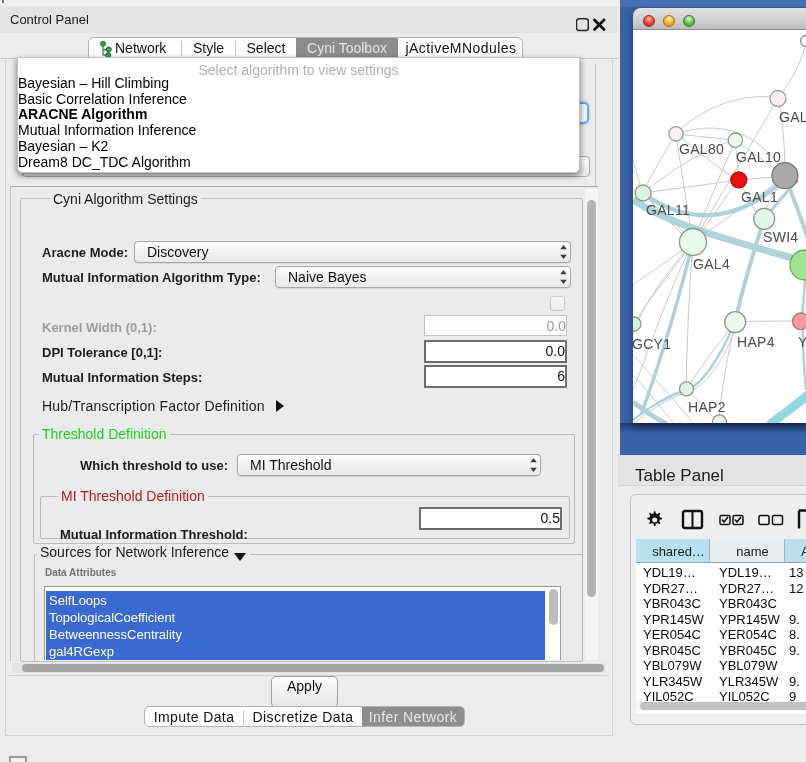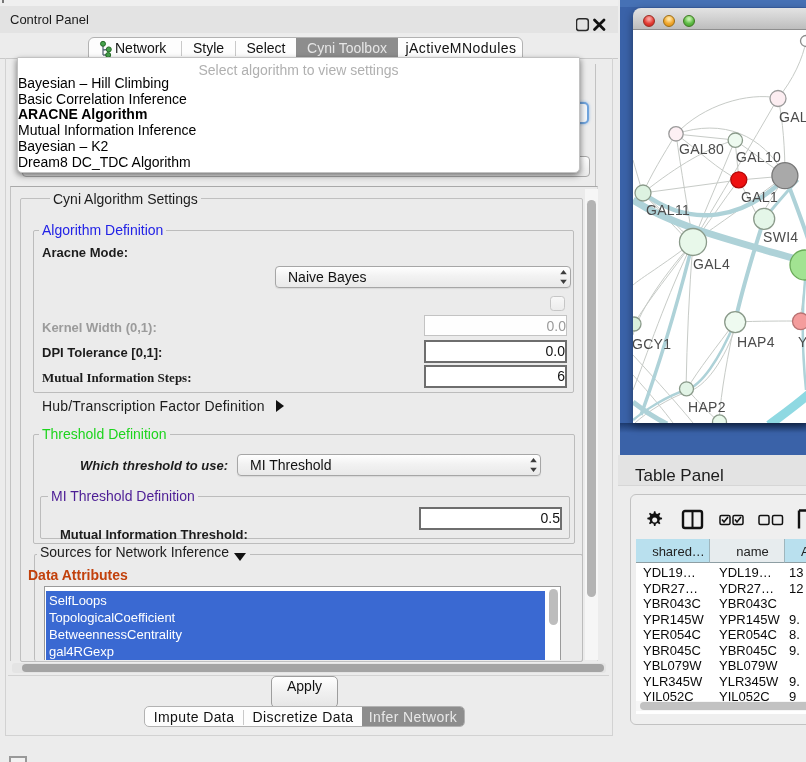--- a/index.html
+++ b/index.html
@@ -240,64 +240,67 @@
   <div class="abs" style="left:22px;top:156px;width:568px;height:21px;border:1px solid #a9a9a9;border-radius:4px;background:linear-gradient(#fdfdfd,#e9e9e9);box-sizing:border-box;"></div>
 
   <div class="abs" style="left:585px;top:189px;width:13px;height:471px;background:#f6f6f6;">
     <div class="abs" style="left:2px;top:11px;width:9px;height:397px;background:#b3b3b3;border-radius:5px;"></div>
   </div>
 
   <div class="grp" style="left:20px;top:198px;width:561px;height:462px;border-color:#c0c0c0;">
     <div class="gtitle" style="left:21px;top:-8px;color:#1c1c1c;margin-left:8px;">Cyni Algorithm Settings</div>
   </div>
 
-  <div class="grp" style="left:33px;top:230px;width:539px;height:161px;">
-    <div class="gtitle" style="left:5px;color:#2222e6;">Algorithm Definition</div>
-  </div>
   <div class="lbl" style="left:42px;top:245px;">Aracne Mode:</div>
+  <div class="combo" style="left:134px;top:241px;width:423px;">Discovery<span class="arr">
+        <svg width="9" height="20" xmlns="http://www.w3.org/2000/svg">
+          <path d="M4.5 3 L1.2 7.2 L7.8 7.2 Z M4.5 17 L1.2 12.8 L7.8 12.8 Z" fill="#3c3c3c"></path>
+        </svg>
+      </span></div>
+  <div class="lbl" style="left:42px;top:270px;">Mutual Information Algorithm Type:</div>
   <div class="combo" style="left:275px;top:266px;width:282px;">Naive Bayes<span class="arr">
         <svg width="9" height="20" xmlns="http://www.w3.org/2000/svg">
           <path d="M4.5 3 L1.2 7.2 L7.8 7.2 Z M4.5 17 L1.2 12.8 L7.8 12.8 Z" fill="#3c3c3c"></path>
         </svg>
       </span></div>
   <div class="abs" style="left:550px;top:296px;width:13px;height:13px;border:1px solid #c6c6c6;border-radius:3.5px;background:linear-gradient(#f8f8f8,#ececec);"></div>
   <div class="lbl lblg" style="left:42px;top:320px;">Kernel Width (0,1):</div>
   <div class="field fielddis" style="left:424px;top:315px;width:143px;height:21px;box-sizing:border-box;">0.0</div>
   <div class="lbl" style="left:42px;top:345px;">DPI Tolerance [0,1]:</div>
   <div class="field fielden" style="left:424px;top:340px;width:143px;height:23px;box-sizing:border-box;line-height:19px;">0.0</div>
-  <div class="lbl" style="left:42px;top:370px;font-family:Liberation Serif, serif;">Mutual Information Steps:</div>
+  <div class="lbl" style="left:42px;top:370px;">Mutual Information Steps:</div>
   <div class="field fielden" style="left:424px;top:365px;width:143px;height:23px;box-sizing:border-box;line-height:19px;">6</div>
 
   <div class="abs" style="left:42px;top:398px;font-size:14px;letter-spacing:0.2px;color:#1c1c1c;">Hub/Transcription Factor Definition</div>
   <svg class="abs" style="left:273px;top:399px;" width="12" height="14" xmlns="http://www.w3.org/2000/svg">
       <path d="M3 1 L11 7 L3 13 Z" fill="#111"></path>
     </svg>
 
   <div class="grp" style="left:33px;top:434px;width:540px;height:108px;">
     <div class="gtitle" style="left:5px;color:#1dd41d;">Threshold Definition</div>
   </div>
-  <div class="lbl" style="left:80px;top:458px;font-style:italic;">Which threshold to use:</div>
+  <div class="lbl" style="left:80px;top:458px;">Which threshold to use:</div>
   <div class="combo" style="left:237px;top:454px;width:290px;">MI Threshold<span class="arr">
         <svg width="9" height="20" xmlns="http://www.w3.org/2000/svg">
           <path d="M4.5 3 L1.2 7.2 L7.8 7.2 Z M4.5 17 L1.2 12.8 L7.8 12.8 Z" fill="#3c3c3c"></path>
         </svg>
       </span></div>
   <div class="grp" style="left:40px;top:496px;width:528px;height:41px;">
-    <div class="gtitle" style="left:7px;color:#4c1d95;">MI Threshold Definition</div>
+    <div class="gtitle" style="left:17px;color:#b91c1c;">MI Threshold Definition</div>
   </div>
   <div class="lbl" style="left:60px;top:513px;margin-top:14px;">Mutual Information Threshold:</div>
   <div class="field fielden" style="left:419px;top:507px;width:143px;height:23px;box-sizing:border-box;line-height:19px;">0.5</div>
 
   <div class="grp" style="left:34px;top:554px;width:547px;height:106px;border-bottom:none;">
     <div class="gtitle" style="left:2px;top:-11px;color:#1c1c1c;">Sources for Network Inference <span style="display:inline-block;width:14px"></span></div>
   </div>
   <svg class="abs" style="left:233px;top:550px;" width="14" height="12" xmlns="http://www.w3.org/2000/svg">
       <path d="M1 3 L13 3 L7 11 Z" fill="#111"></path>
     </svg>
-  <div class="abs b" style="left:28px;top:567px;font-size:14px;color:#c2410c;">Data Attributes</div>
+  <div class="abs b" style="left:45px;top:567px;font-size:10px;color:#737373;">Data Attributes</div>
 
   <div class="abs" style="left:44px;top:586px;width:517px;height:74px;border:1px solid #9a9a9a;border-bottom:none;background:#fff;box-sizing:border-box;overflow:hidden;">
     <div class="abs" style="left:1px;top:4px;width:499px;height:80px;background:#3a69d2;color:#fff;font-size:13px;">
       <div style="padding:2px 0 0 3px;line-height:16.9px;">SelfLoops<br>TopologicalCoefficient<br>BetweennessCentrality<br>gal4RGexp</div>
     </div>
     <div class="abs" style="left:504px;top:2px;width:9px;height:36px;background:#bdbdbd;border-radius:4.5px;"></div>
   </div>
 
   <div class="abs" style="left:12px;top:663px;width:594px;height:10px;background:#e4e4e4;border-radius:3px;">
     <div class="abs" style="left:10px;top:1px;width:582px;height:8px;background:#a4a4a4;border-radius:4px;"></div>

